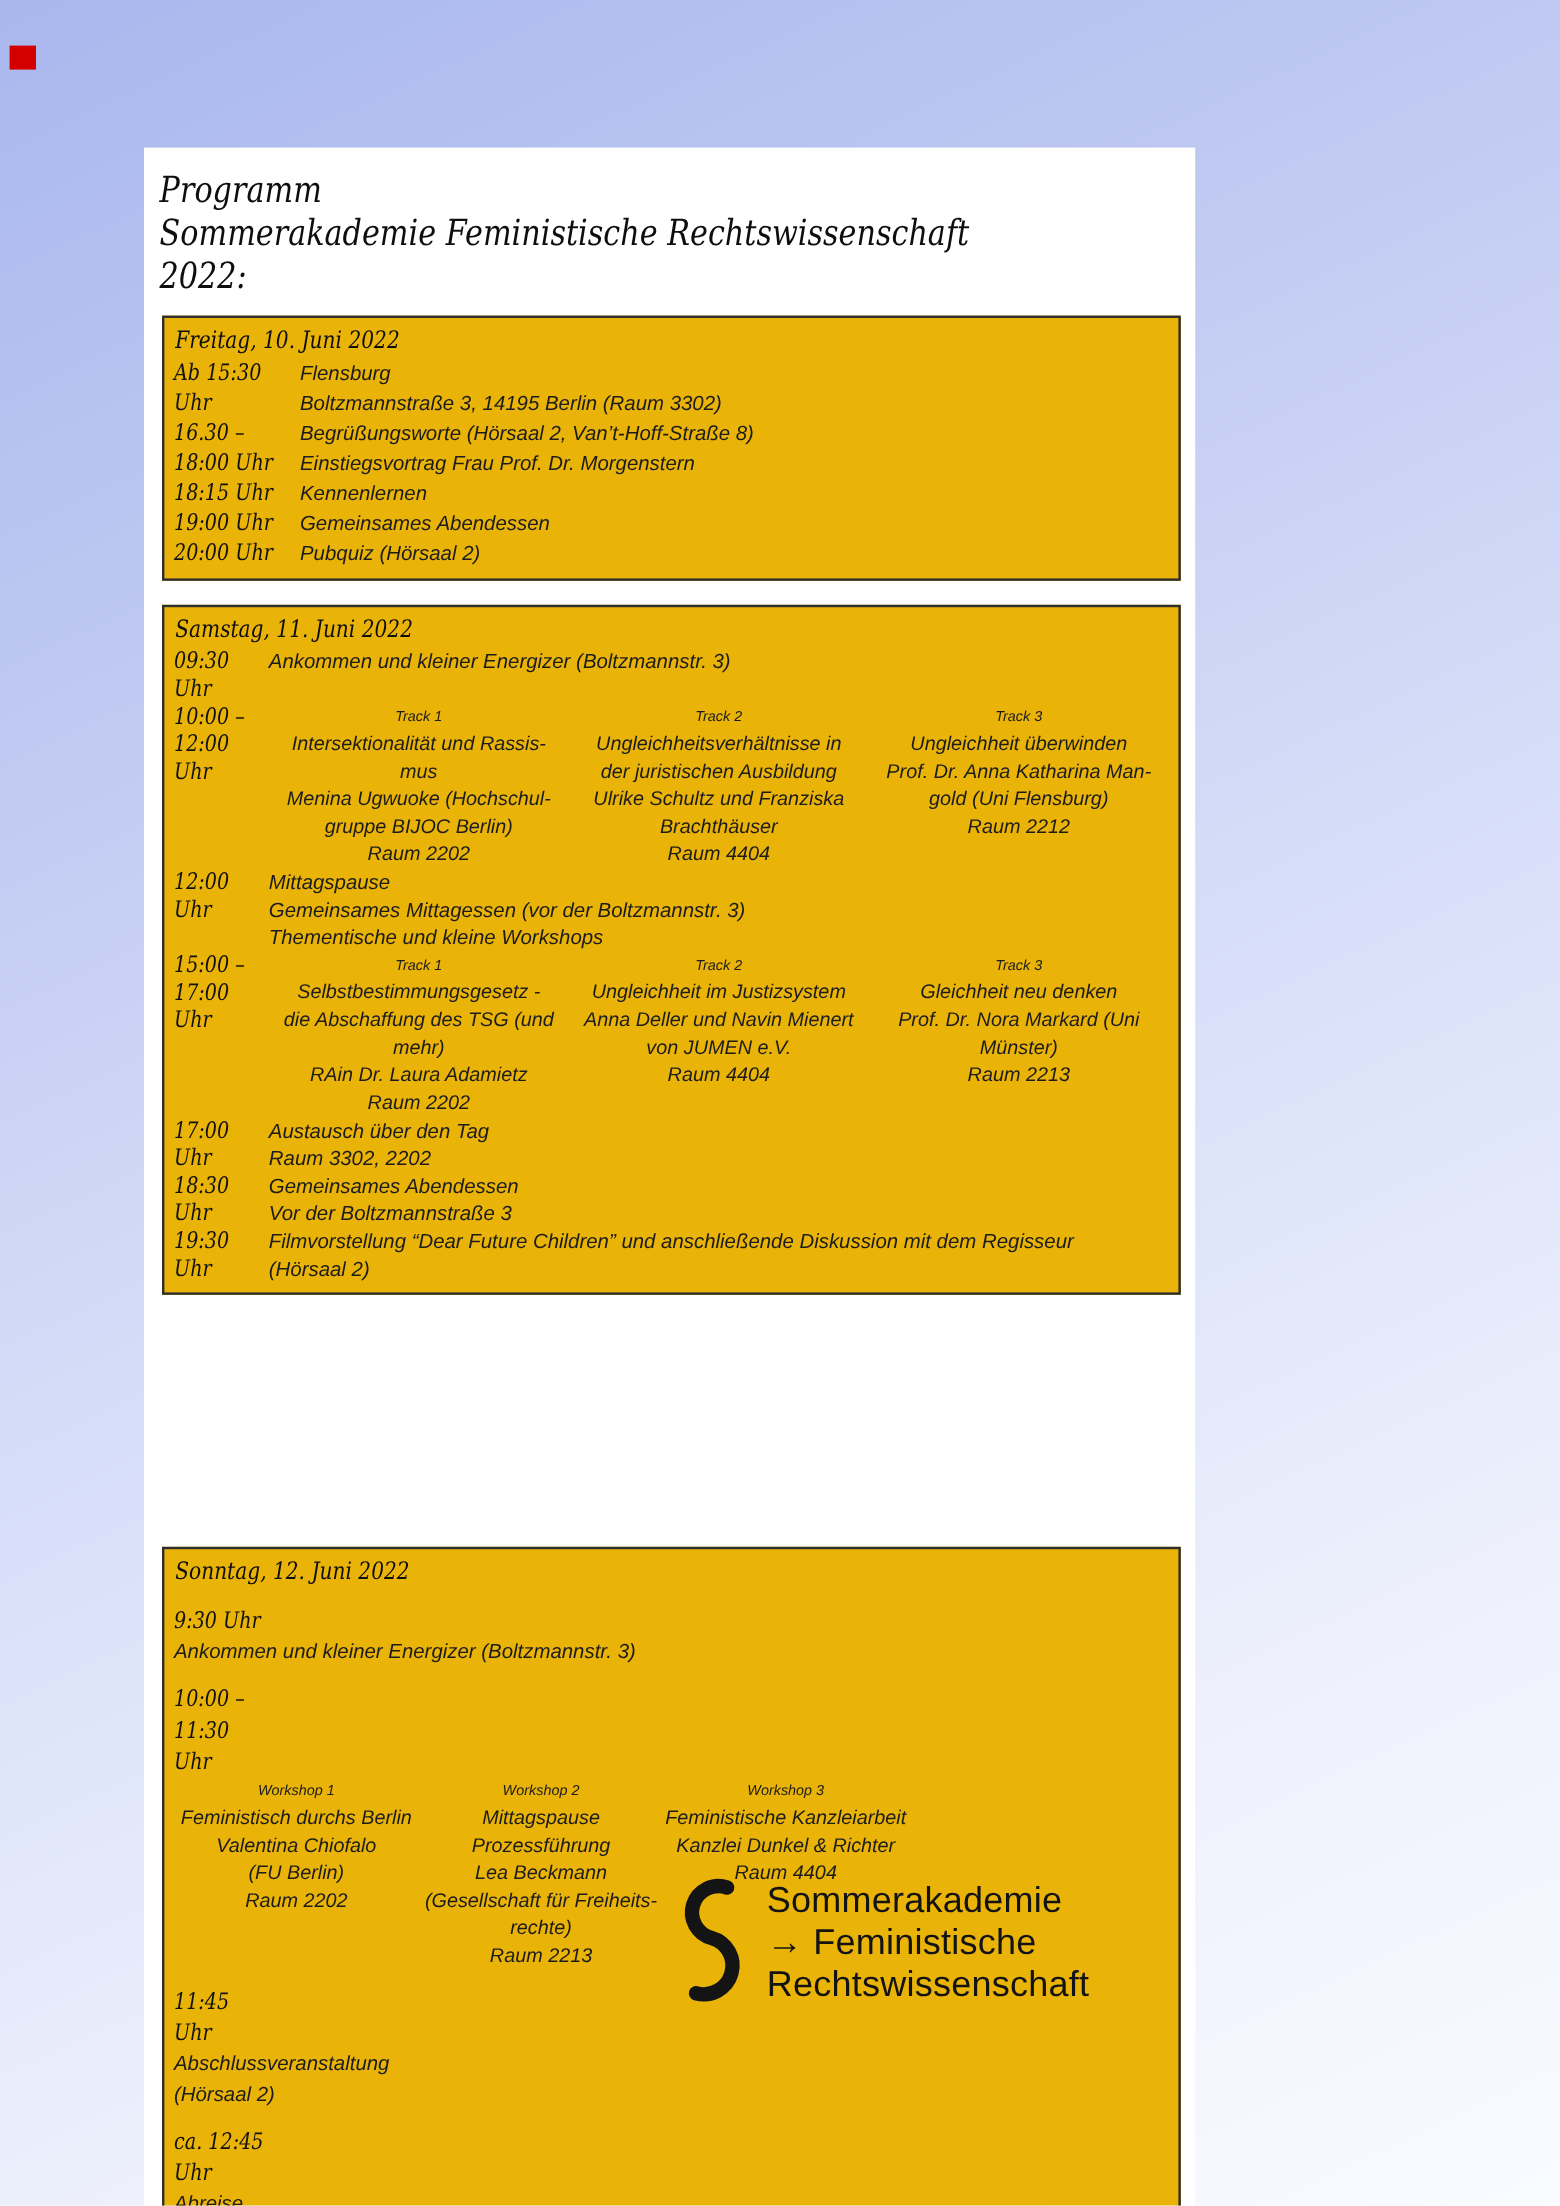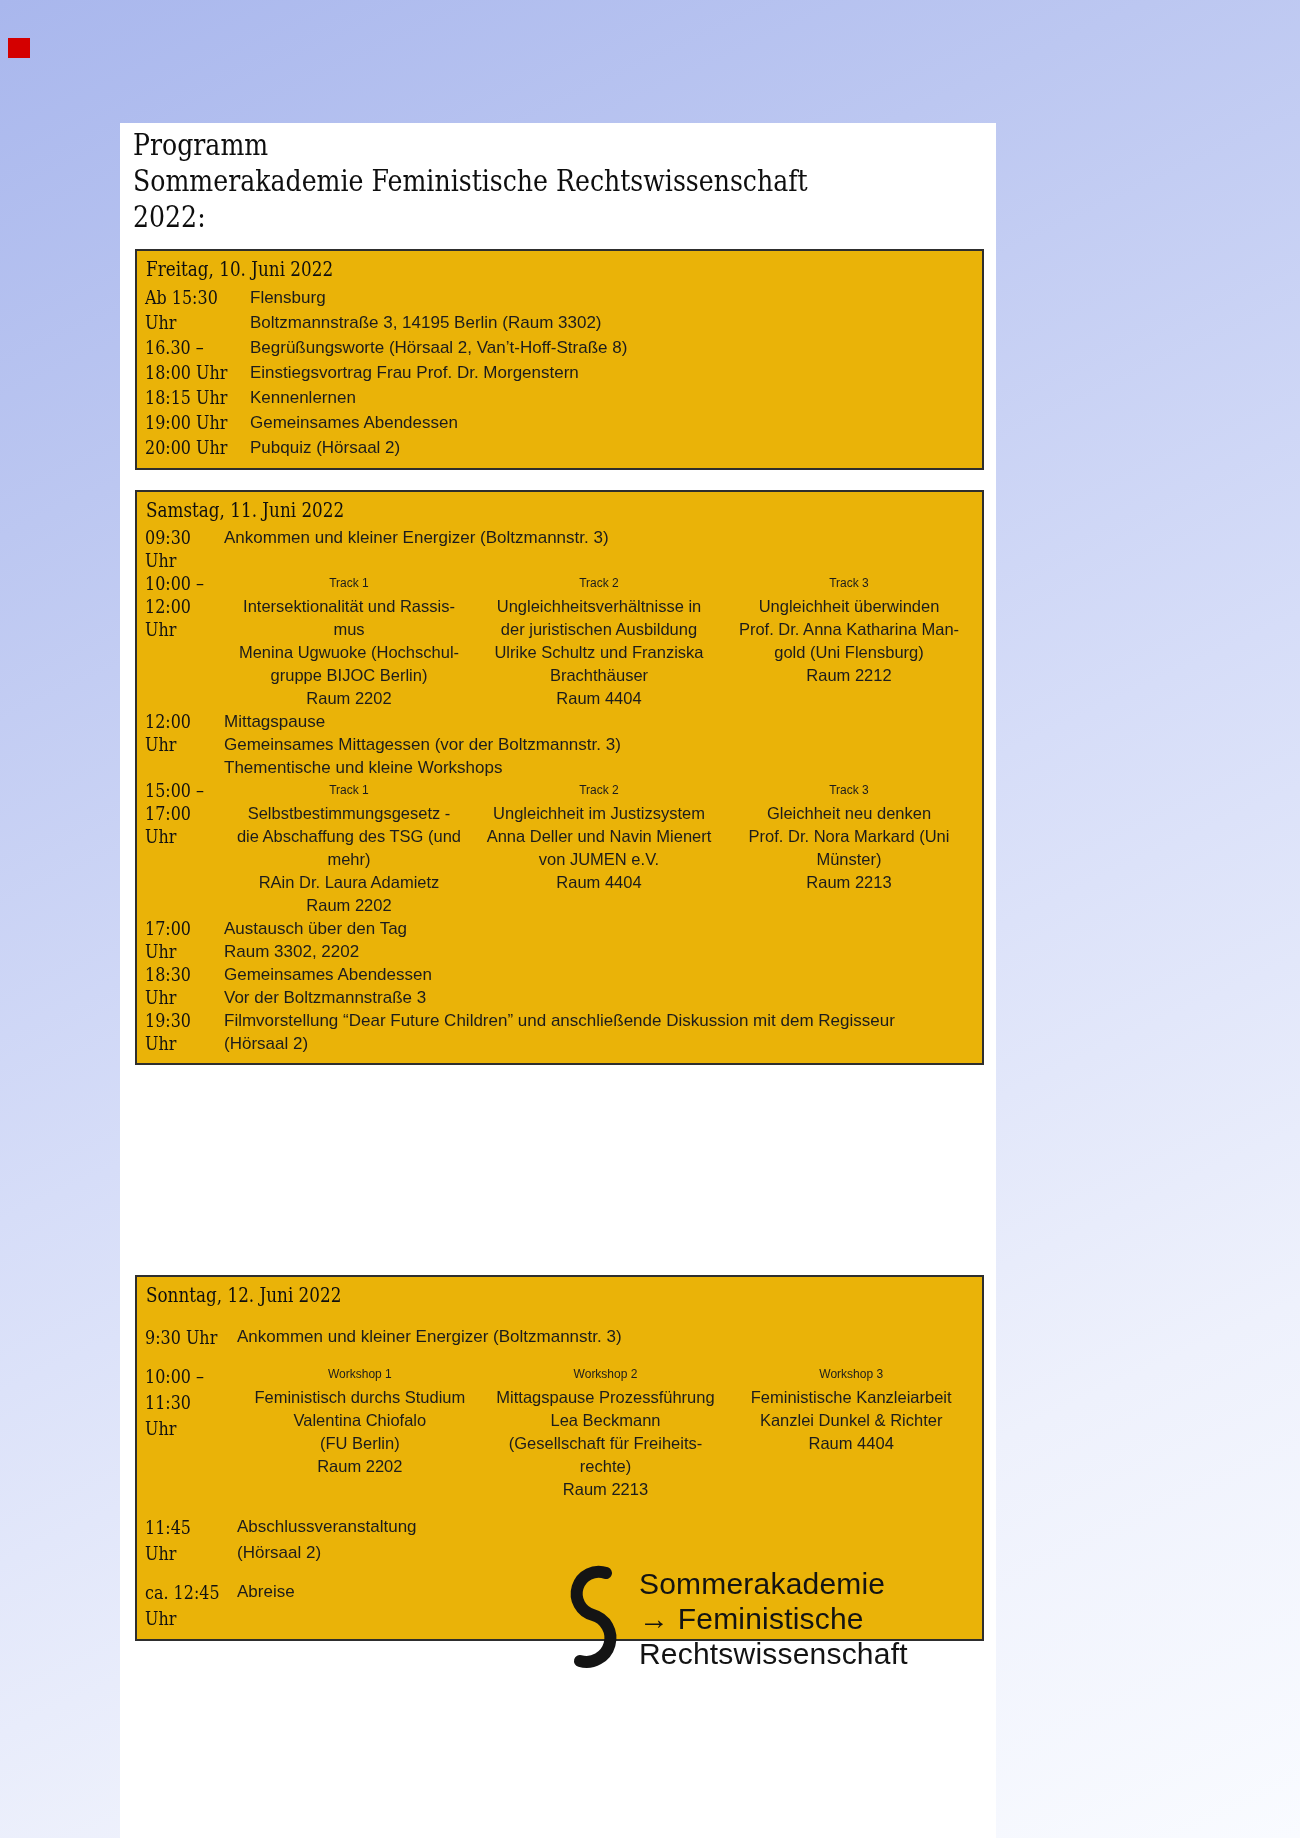--- a/index.html
+++ b/index.html
@@ -5,37 +5,37 @@
   html,body { margin:0; padding:0; }
   body {
     width:1300px; height:1838px; position:relative; overflow:hidden;
     background: linear-gradient(155deg, #a9b7ed 0%, #bcc7f1 22%, #d6ddf8 50%, #eef1fc 78%, #f9fbff 100%);
     font-family: "Liberation Sans", sans-serif;
     color:#1c1c1c;
   }
   .red-marker { position:absolute; left:8px; top:38px; width:22px; height:20px; background:#d40000; }
   .page {
     position:absolute; left:120px; top:123px; width:876px; height:1715px;
-    background:#ffffff; box-sizing:border-box; padding-top:0;
+    background:#ffffff; box-sizing:border-box; padding-top:14px;font-style:italic;
   }
   .serif { font-family:"DejaVu Serif","Liberation Serif",serif; color:#0e0e0e; }
   .squeeze { display:inline-block; transform:scaleX(0.84); transform-origin:0 50%; white-space:pre-line; }
   .title-block { margin:4px 0 0 13px; }
   .title-line { font-size:30px; line-height:36px; }
   .day {
     border:2px solid #2e2e2e; margin:16px 12px 0 15px; background:#eab308;
     box-sizing:border-box;
   }
   .day-0 { --pitch:25px; margin-top:14px; }
   .day-1 { --pitch:23px; margin-top:20px; }
   .day-2 { --pitch:26px; margin-top:210px; }
   .day-header { font-size:20px; padding:5px 10px 1px 9px; line-height:26px; }
   .rows { padding:2px 8px 8px 8px; }
   .row { display:flex; align-items:flex-start; }
-  .day-2 .row { margin-top:13px; }
+  .day-2 .row { margin-top:13px;flex-direction:column; }
   .time {
     flex:0 0 auto; font-family:"DejaVu Serif","Liberation Serif",serif;
     font-size:19px; line-height:var(--pitch); color:#111; white-space:pre-line;
   }
   .day-0 .time { width:105px; }
   .day-1 .time { width:79px; }
   .day-2 .time { width:92px; }
   .content { flex:1 1 auto; font-size:17px; line-height:var(--pitch); }
   .line { min-height:var(--pitch); }
   .tracks { display:flex; }
@@ -218,21 +218,21 @@
             <div class="line">Ankommen und kleiner Energizer (Boltzmannstr. 3)</div>
           </div>
         </div>
         <div class="row">
           <div class="time"><span class="squeeze">10:00 –
 11:30 Uhr</span></div>
           <div class="content">
             <div class="tracks">
               <div class="track">
                 <div class="track-title">Workshop 1</div>
-                <div class="track-line">Feministisch durchs Studium</div>
+                <div class="track-line">Feministisch durchs Berlin</div>
                 <div class="track-line">Valentina Chiofalo</div>
                 <div class="track-line">(FU Berlin)</div>
                 <div class="track-line">Raum 2202</div>
               </div>
               <div class="track">
                 <div class="track-title">Workshop 2</div>
                 <div class="track-line">Mittagspause Prozessführung</div>
                 <div class="track-line">Lea Beckmann</div>
                 <div class="track-line">(Gesellschaft für Freiheits-</div>
                 <div class="track-line">rechte)</div>

